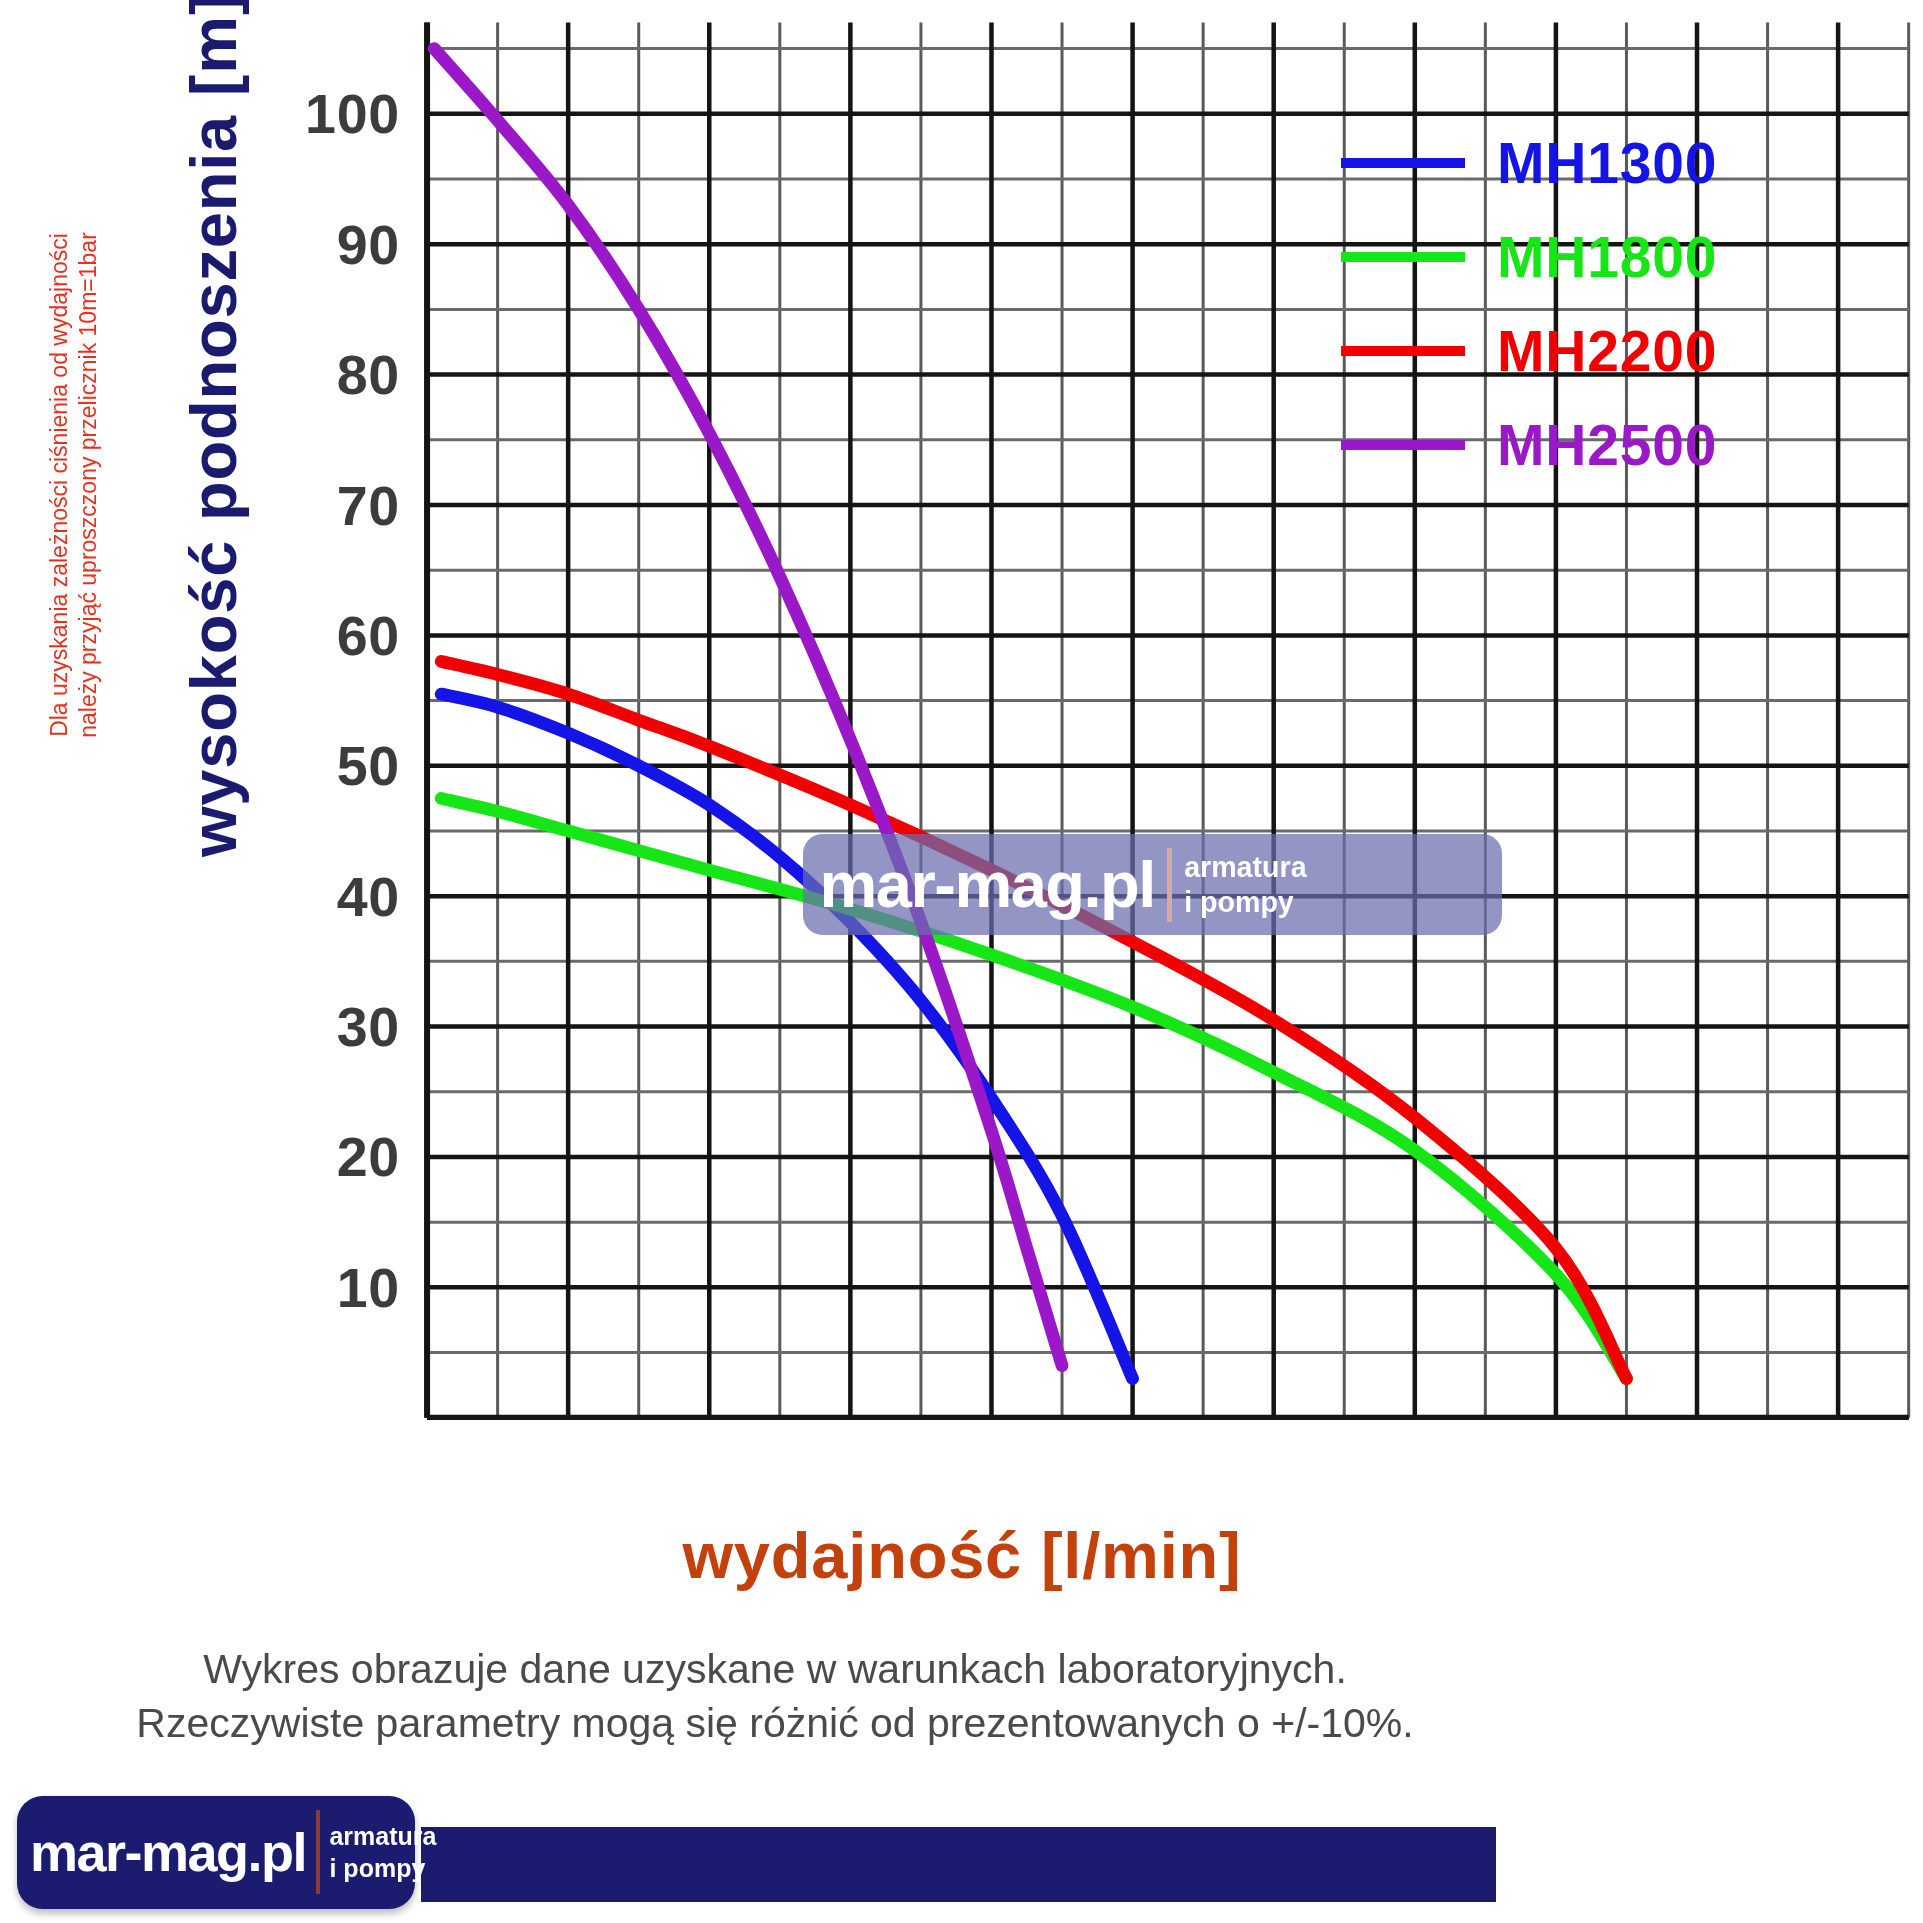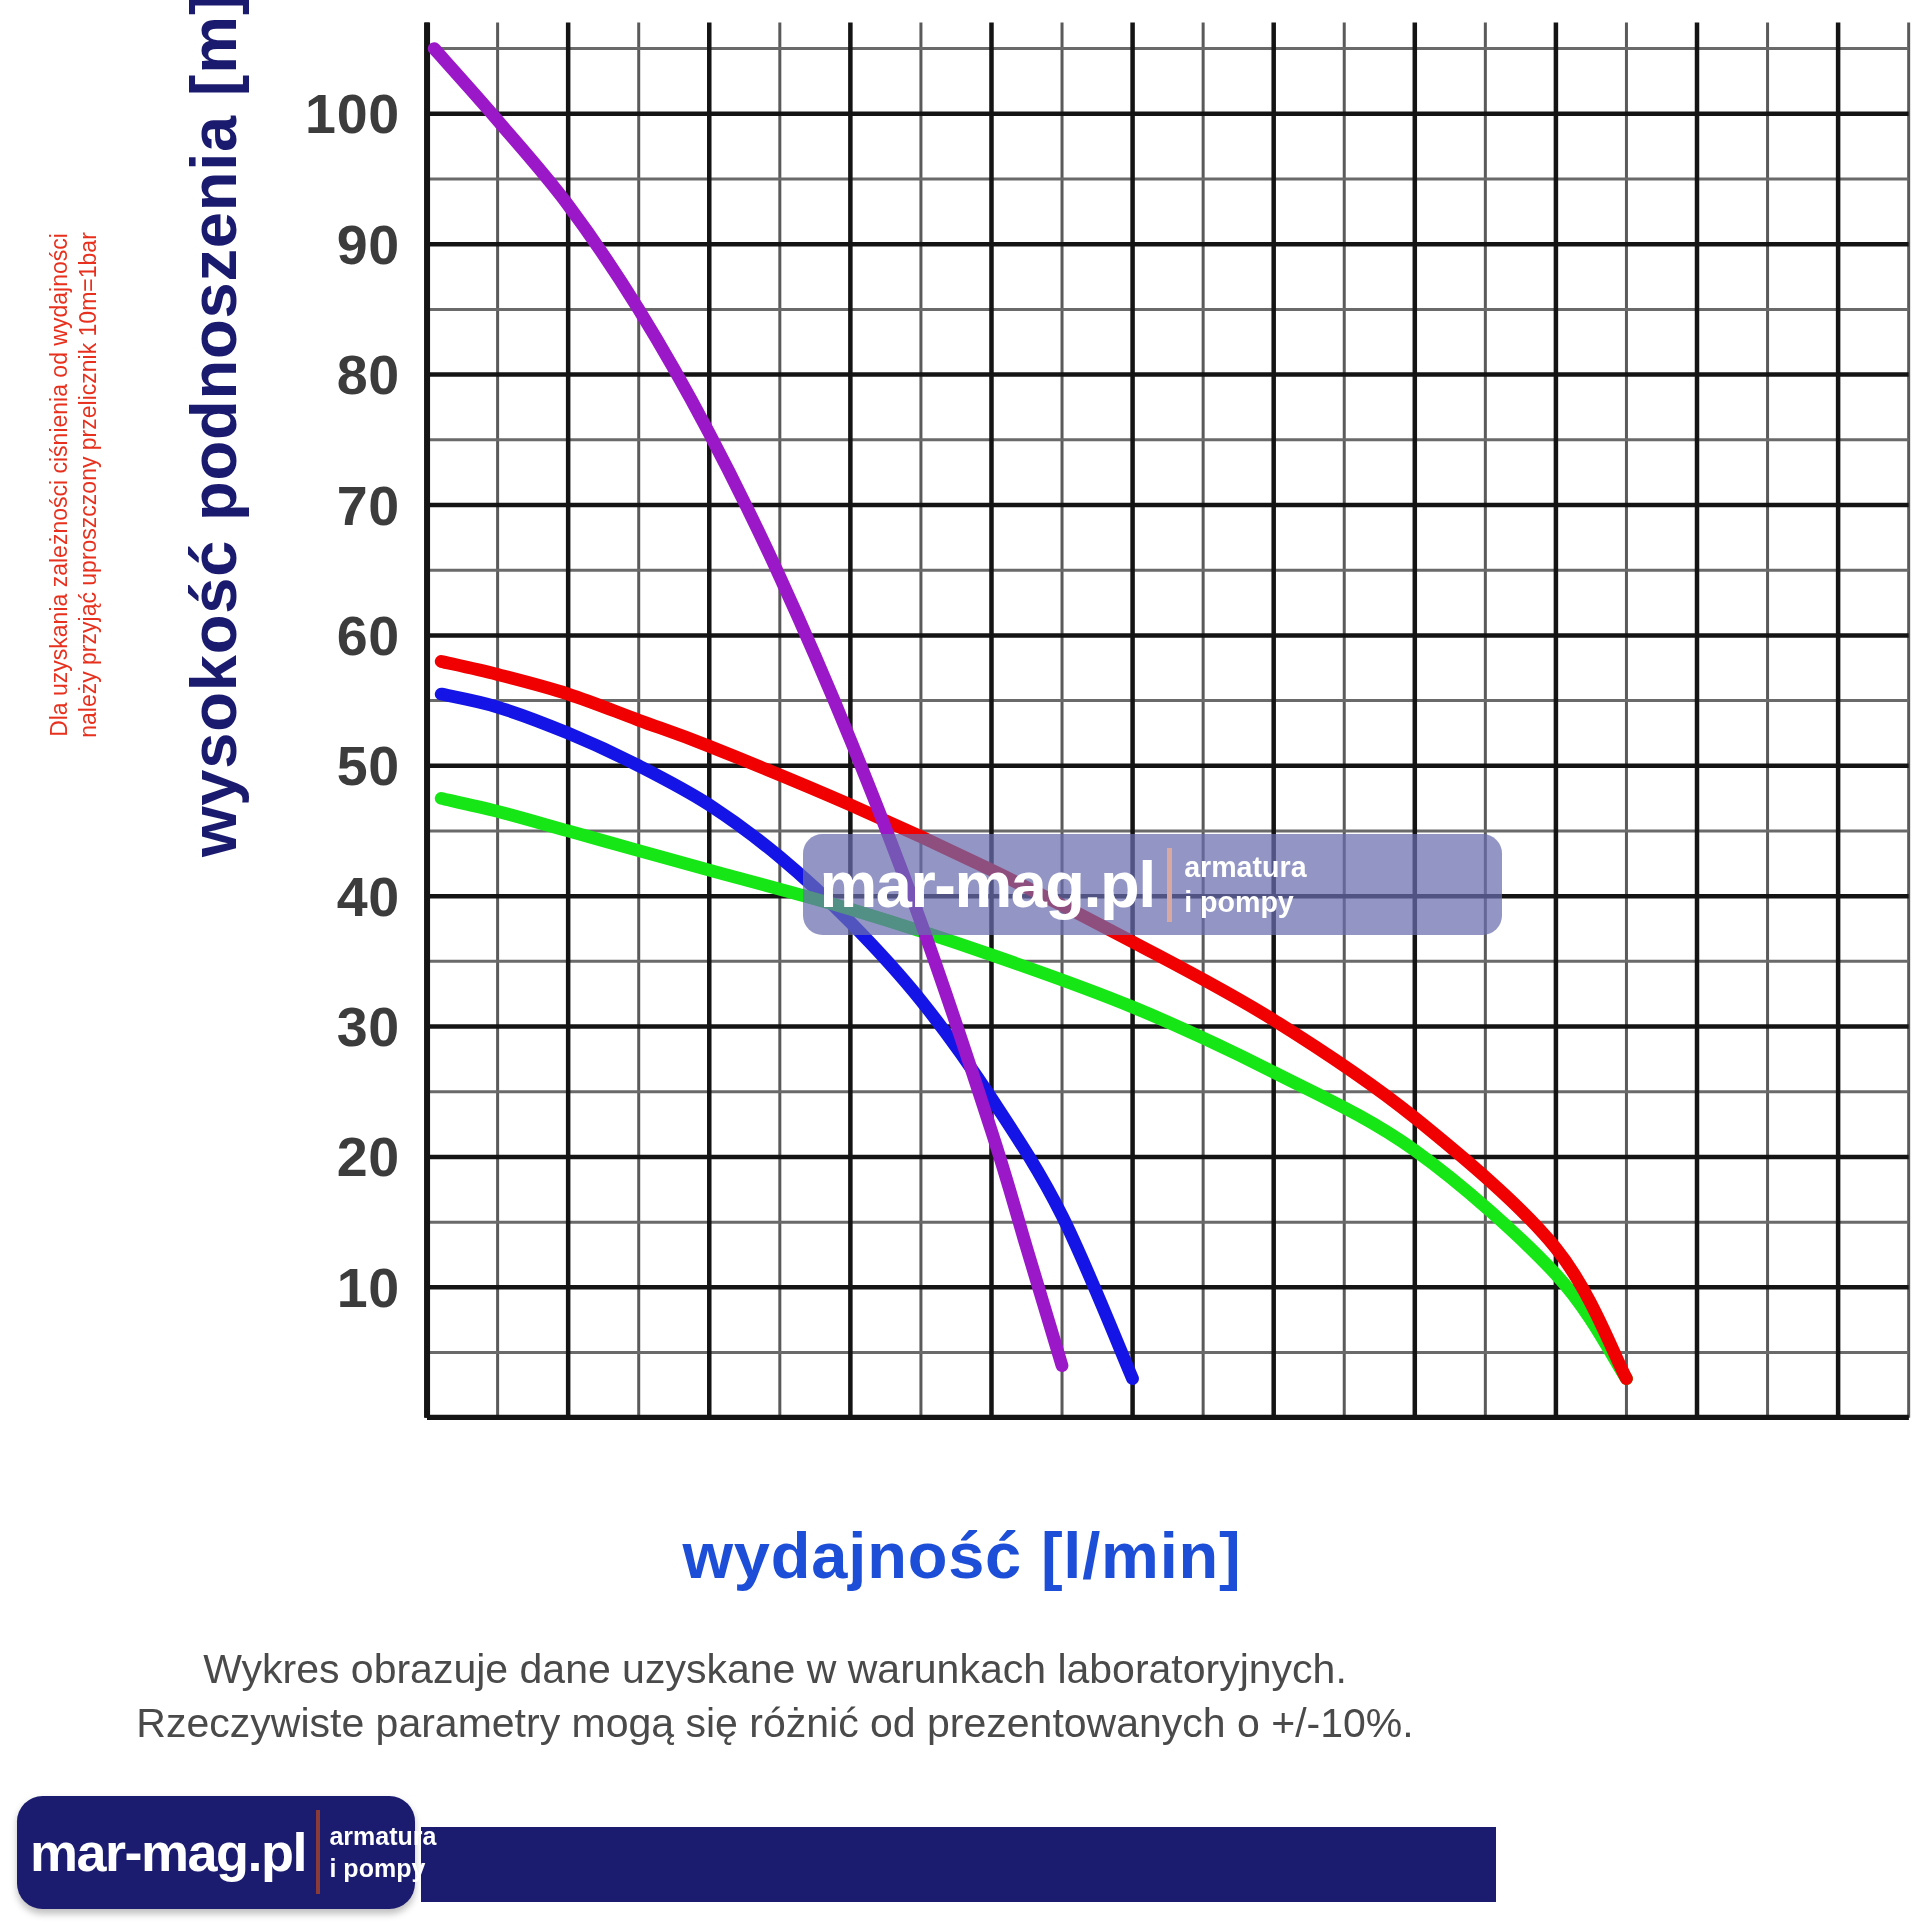--- a/index.html
+++ b/index.html
@@ -40,21 +40,21 @@
     white-space:nowrap;
     line-height:1.28;
   }
   #red-note .ln{display:block;}
 
   
   #x-axis-title{
     position:absolute;
     left:0; top:1518px; width:1924px;
     text-align:center;
-    color:#1d4ed8;
+    color:#c2410c;
     font-size:65px;
     font-weight:bold;
     letter-spacing:0.8px;
   }
 
   
   #disclaimer{
     position:absolute;
     left:0; top:1642px; width:1550px;
     text-align:center;
@@ -209,20 +209,38 @@
 
   <div id="watermark">
     <div class="wm-main">mar-mag.pl</div>
     <div class="wm-bar"></div>
     <div class="wm-sub">
       <span>armatura</span>
       <span>i pompy</span>
     </div>
   </div>
 
+  <div id="legend">
+    <div class="legend-row">
+      <span class="legend-swatch" style="border-top-color: rgb(20, 20, 230);"></span>
+      <span class="legend-label" style="color: rgb(20, 20, 230);">MH1300</span>
+    </div>
+    <div class="legend-row">
+      <span class="legend-swatch" style="border-top-color: rgb(22, 230, 22);"></span>
+      <span class="legend-label" style="color: rgb(22, 230, 22);">MH1800</span>
+    </div>
+    <div class="legend-row">
+      <span class="legend-swatch" style="border-top-color: rgb(240, 0, 0);"></span>
+      <span class="legend-label" style="color: rgb(240, 0, 0);">MH2200</span>
+    </div>
+    <div class="legend-row">
+      <span class="legend-swatch" style="border-top-color: rgb(155, 24, 200);"></span>
+      <span class="legend-label" style="color: rgb(155, 24, 200);">MH2500</span>
+    </div>
+  </div>
 </div>
 
 <div id="y-axis-title">wysokość podnoszenia [m]</div>
 
 <div id="red-note">
   <span class="ln">Dla uzyskania zależności ciśnienia od wydajności</span>
   <span class="ln">należy przyjąć uproszczony przelicznik 10m=1bar</span>
 </div>
 
 <div id="x-axis-title">wydajność [l/min]</div>

